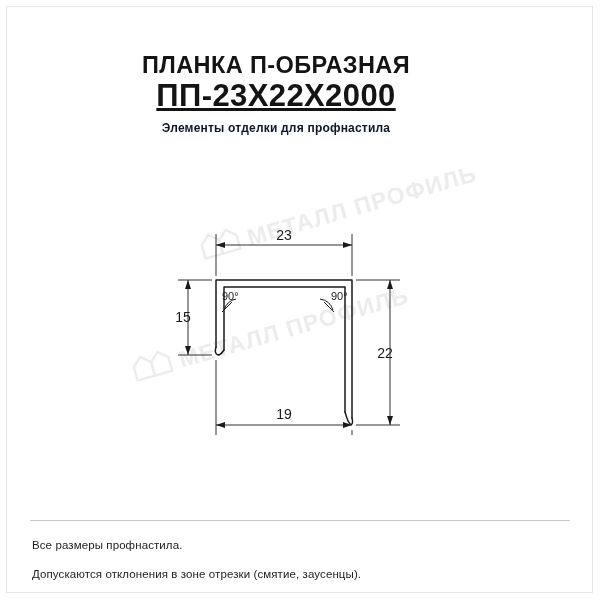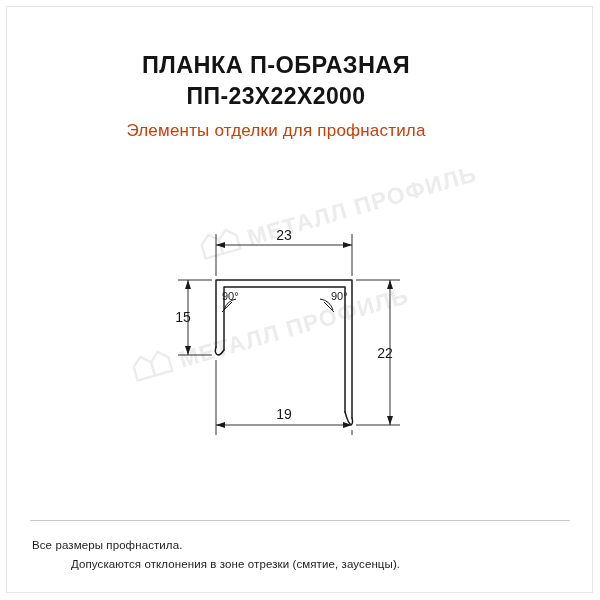--- a/index.html
+++ b/index.html
@@ -37,32 +37,33 @@
     text-align: center;
   }
   .title-1 {
     font-size: 23.5px;
     font-weight: bold;
     letter-spacing: 0.4px;
     line-height: 30px;
     color: #141414;
   }
   .title-2 {
-    font-size: 23px;
+    font-size: 31px;
     font-weight: bold;
     letter-spacing: 0.4px;
     line-height: 32px;
     color: #141414;
+    text-decoration: underline;
   }
   .subtitle {
-    font-size: 17px;
-    font-weight: normal;
+    font-size: 12px;
+    font-weight: bold;
     letter-spacing: 0.2px;
     margin-top: 9px;
-    color: #c2410c;
+    color: #0f172a;
   }
   .drawing-area {
     position: absolute;
     left: 0; top: 150px;
     width: 600px;
     height: 340px;
   }
   .drawing-area svg {
     display: block;
   }
@@ -81,21 +82,21 @@
     background: #c9c9c9;
   }
   .footer-line {
     position: absolute;
     left: 32px;
     font-size: 11.5px;
     color: #1c1c1c;
     letter-spacing: 0.1px;
   }
   .footer-line.l1 { top: 19px; }
-  .footer-line.l2 { top: 38px; margin-left: 39px; }
+  .footer-line.l2 { top: 48px; }
 
   .wm {
     position: absolute;
     font-family: "Liberation Sans", sans-serif;
     font-weight: bold;
     color: #ececed;
     white-space: nowrap;
     pointer-events: none;
     user-select: none;
   }

